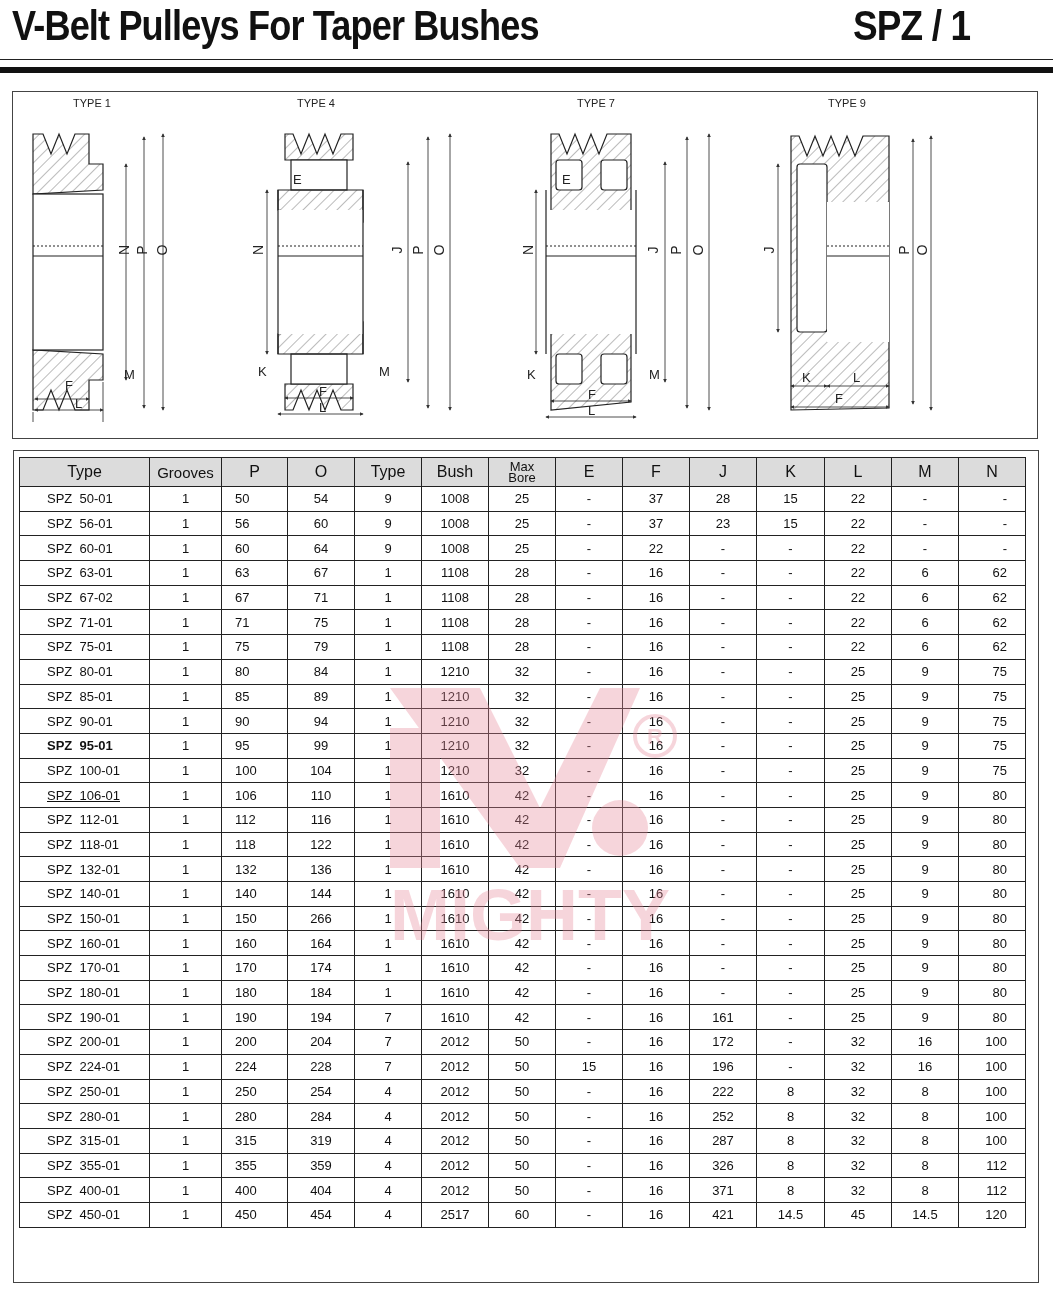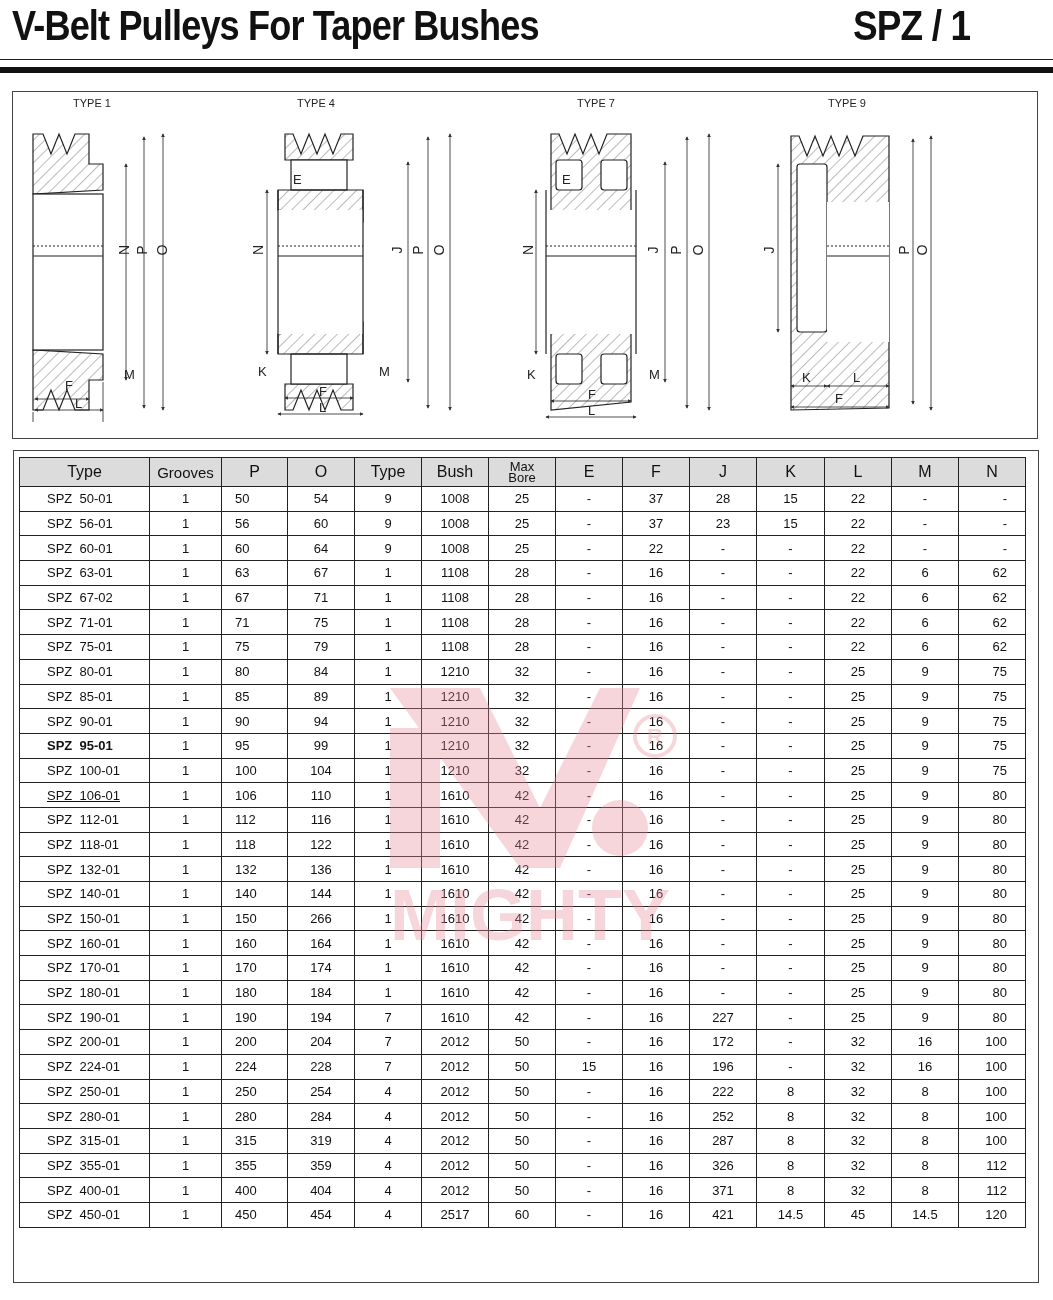--- a/index.html
+++ b/index.html
@@ -528,21 +528,21 @@
       <tr>
         <td class="left" style="white-space: pre;">SPZ  190-01</td>
         <td>1</td>
         <td class="p-col">190</td>
         <td>194</td>
         <td>7</td>
         <td>1610</td>
         <td>42</td>
         <td>-</td>
         <td>16</td>
-        <td>227</td>
+        <td>161</td>
         <td>-</td>
         <td>25</td>
         <td>9</td>
         <td class="n-col">80</td>
       </tr>
       <tr>
         <td class="left" style="white-space: pre;">SPZ  200-01</td>
         <td>1</td>
         <td class="p-col">200</td>
         <td>204</td>

